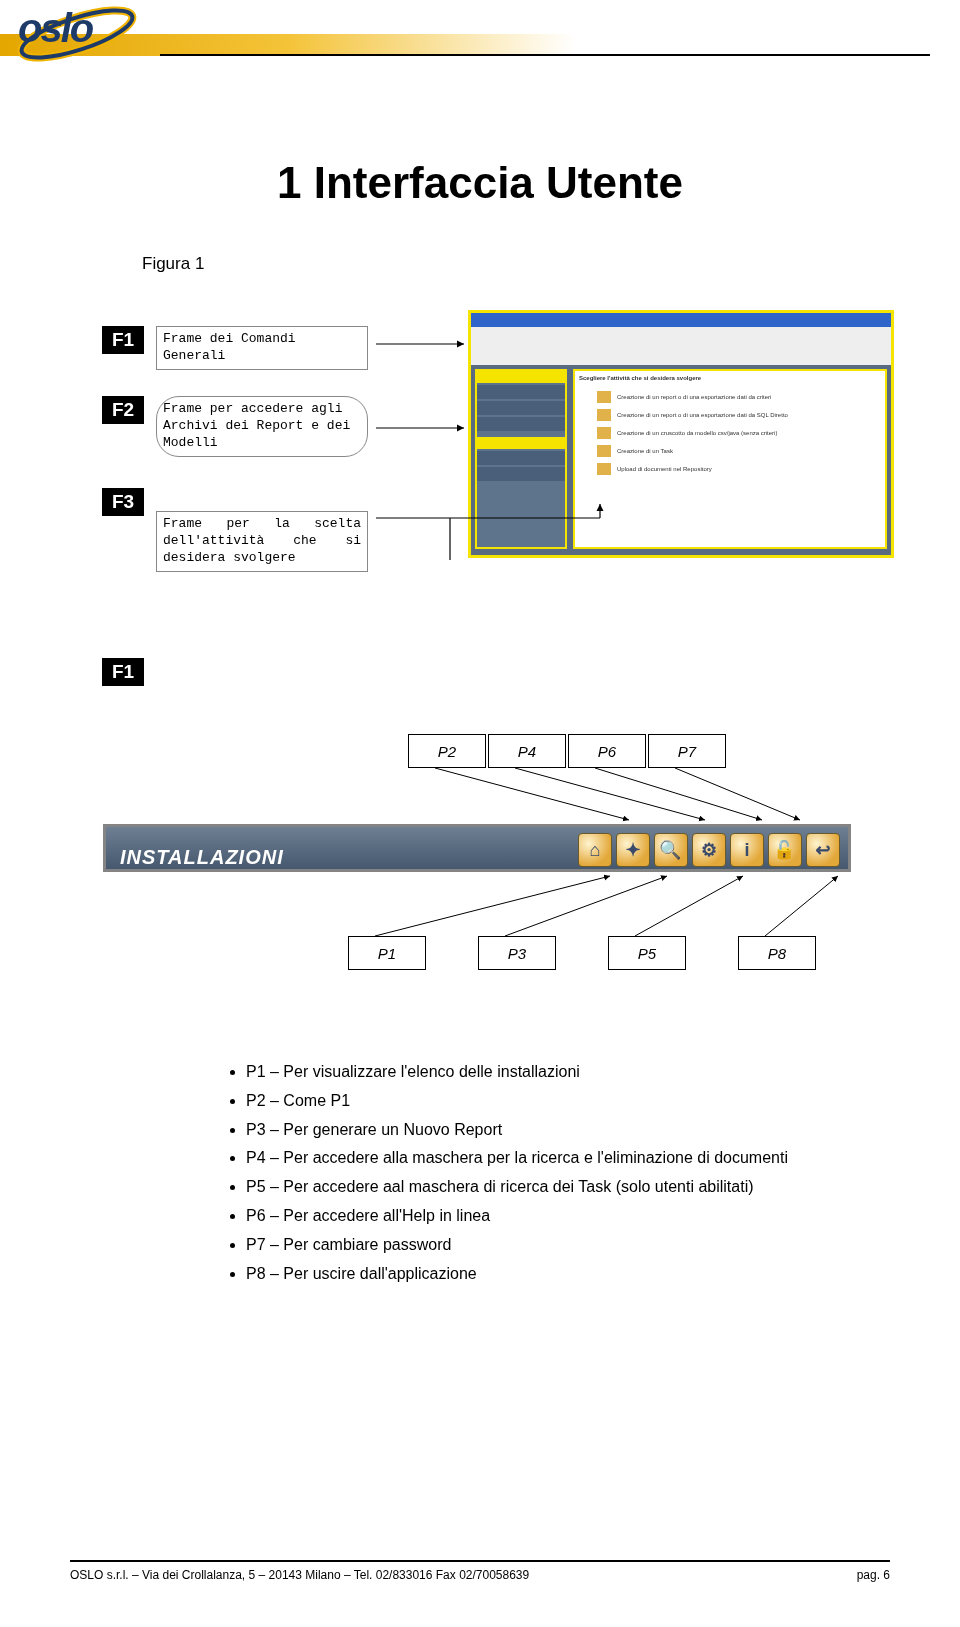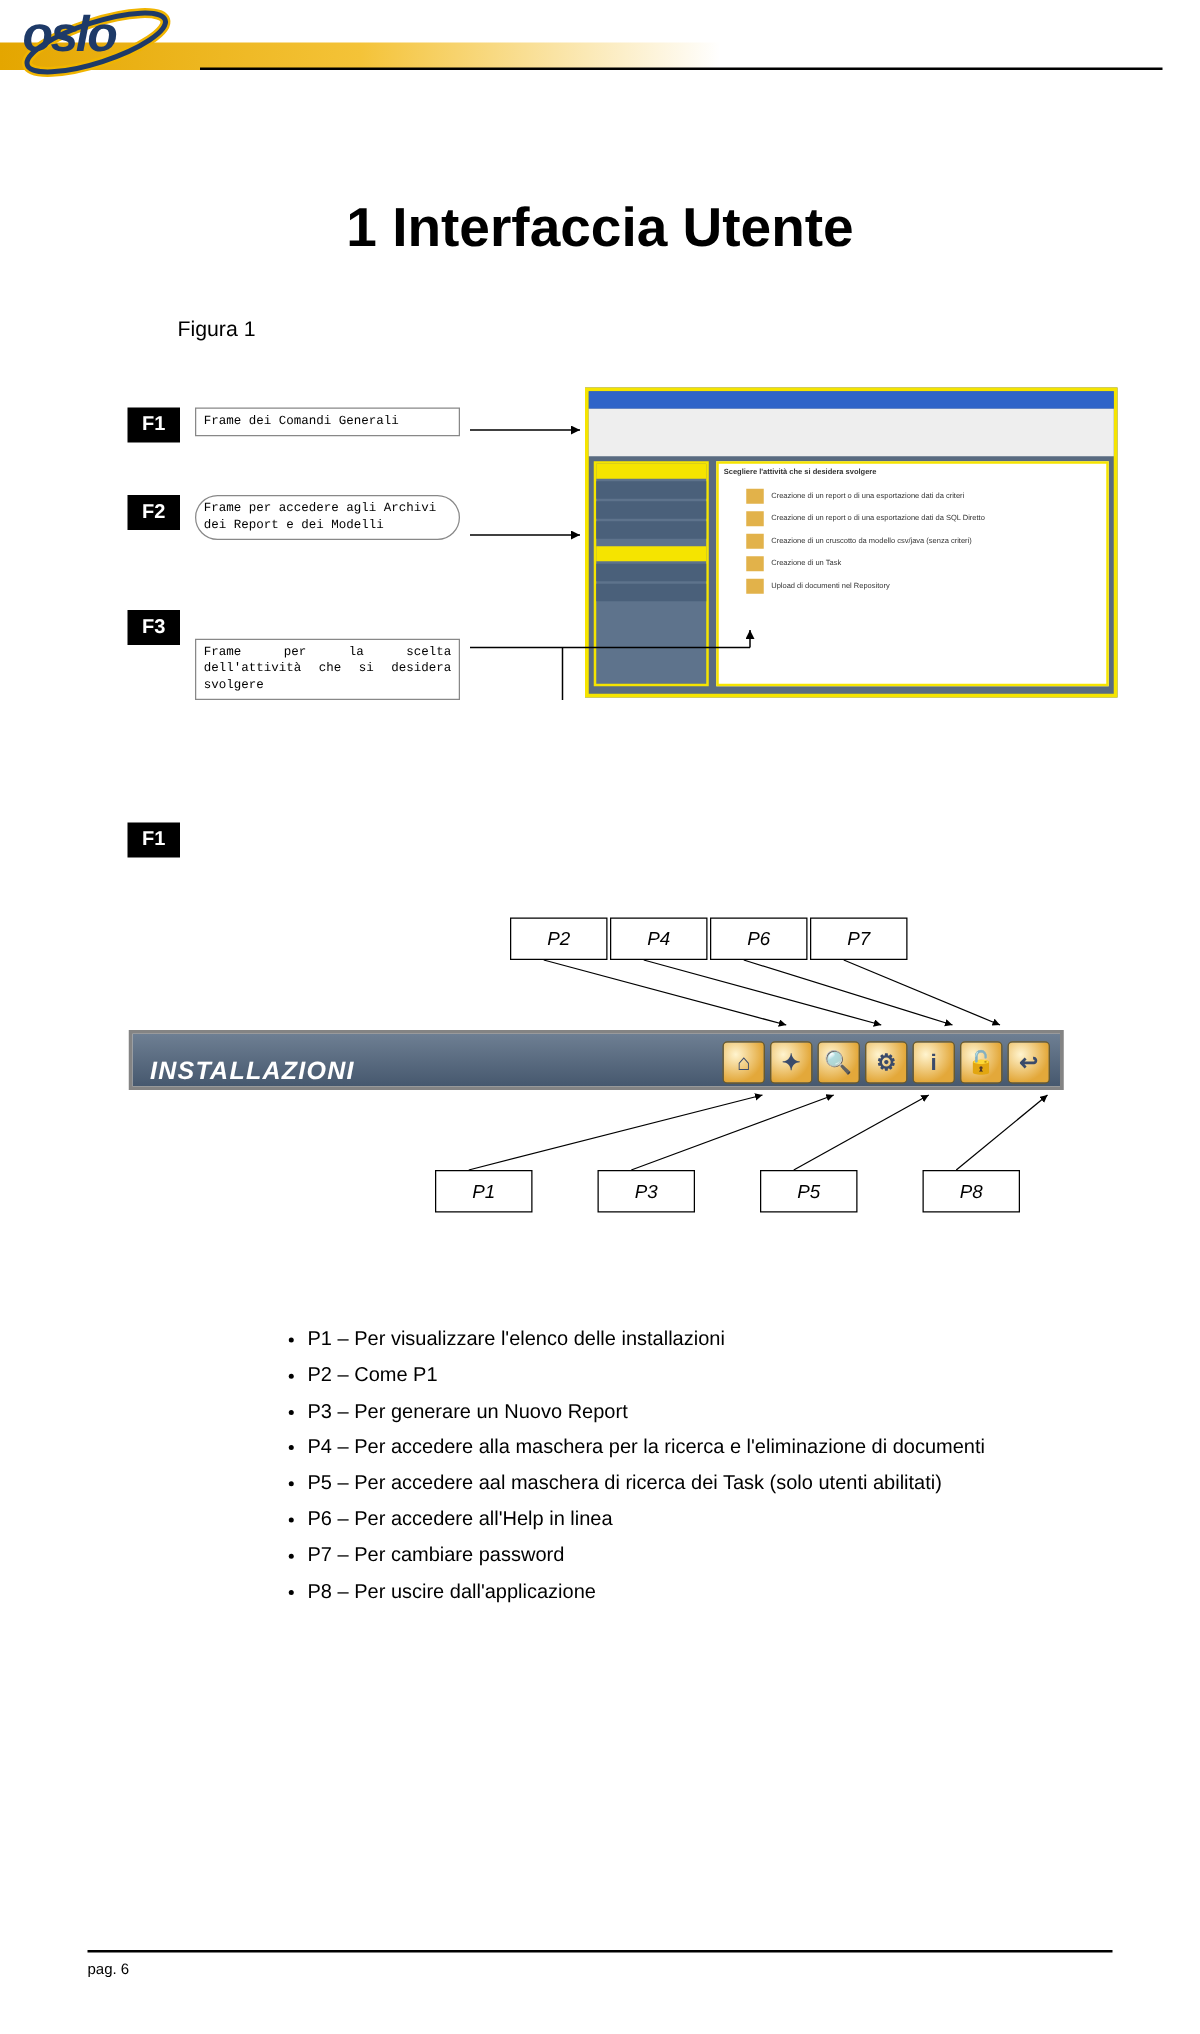--- a/index.html
+++ b/index.html
@@ -71,33 +71,33 @@
   }
 
   
   .f-label-block {
     position: absolute;
     left: 102px;
     width: 42px; height: 28px;
     background: #000;
     color: #fff;
     font-weight: bold;
-    font-size: 16px;
+    font-size: 19px;
     display: flex;
     align-items: center;
     justify-content: center;
     font-family: Verdana, sans-serif;
   }
   .f-desc {
     position: absolute;
     left: 156px;
     width: 212px;
     border: 1px solid #888;
     padding: 4px 6px;
-    font-size: 10px;
+    font-size: 13px;
     line-height: 1.3;
     font-family: "Courier New", monospace;
     background: #fff;
   }
   .f-desc.justify { text-align: justify; }
 
   #f1 { top: 326px; }
   #f1-desc { top: 326px; }
   #f2 { top: 396px; }
   #f2-desc { top: 396px; border-radius: 23px; }
@@ -332,14 +332,15 @@
     <li>P3 – Per generare un Nuovo Report</li>
     <li>P4 – Per accedere alla maschera per la ricerca e l'eliminazione di documenti</li>
     <li>P5 – Per accedere aal maschera di ricerca dei Task (solo utenti abilitati)</li>
     <li>P6 – Per accedere all'Help in linea</li>
     <li>P7 – Per cambiare password</li>
     <li>P8 – Per uscire dall'applicazione</li>
   </ul>
 </div>
 
 <div class="footer">
+  <span>OSLO s.r.l. – Via dei Crollalanza, 5 – 20143 Milano – Tel. 02/833016 Fax 02/70058639</span>
   <span>pag. 6</span>
 </div>
 
 </body></html>

